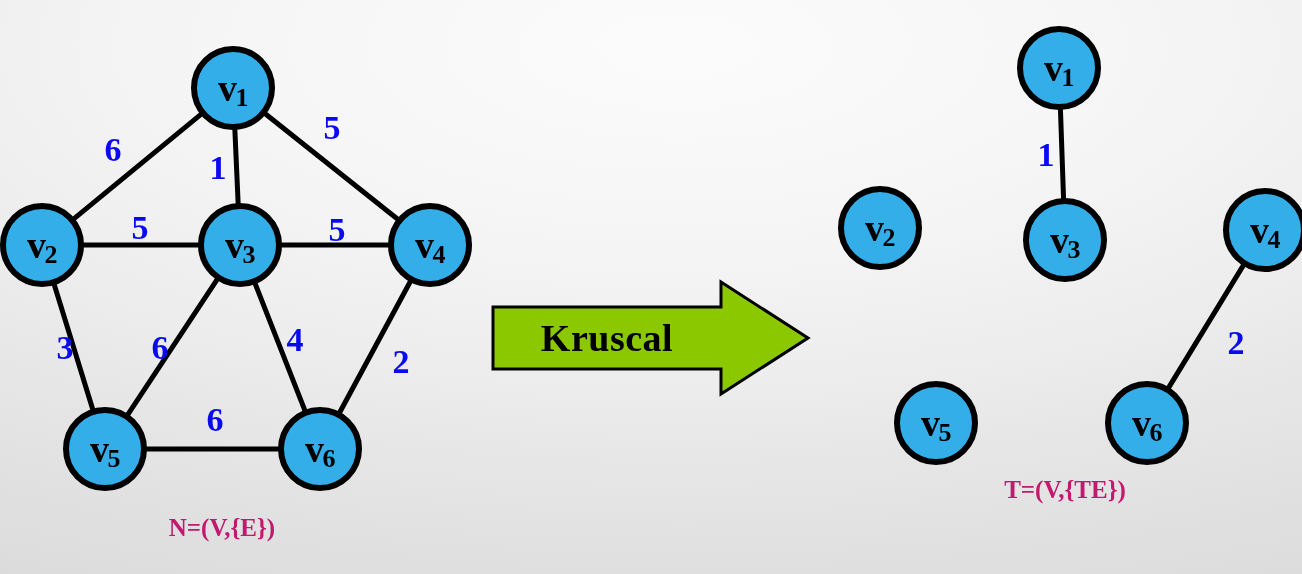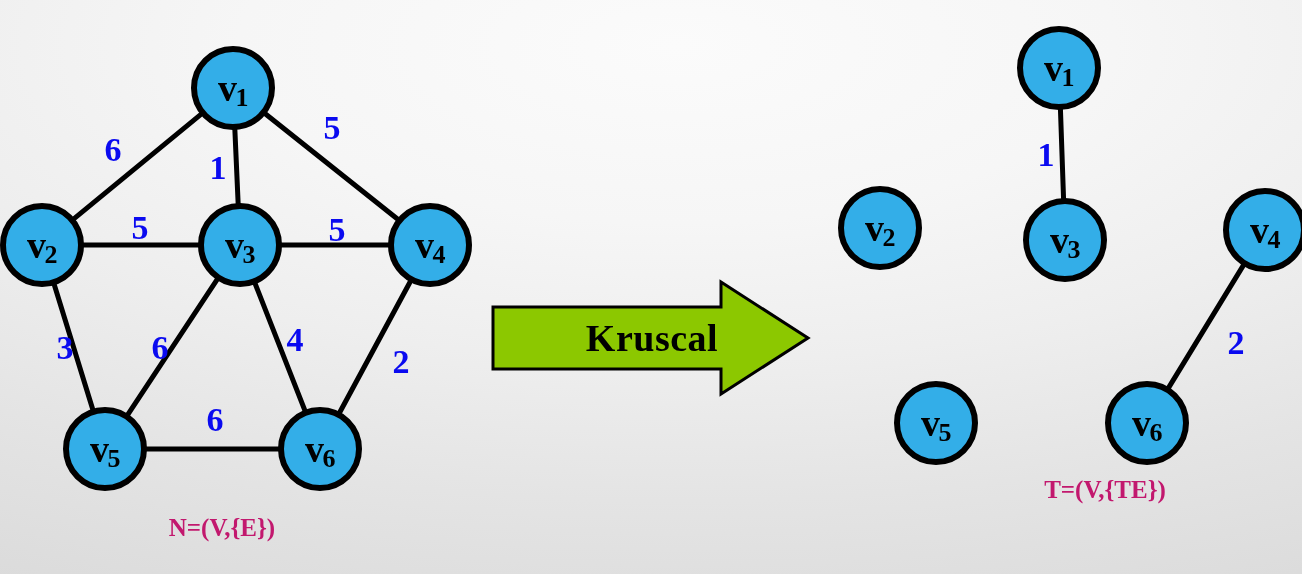--- a/index.html
+++ b/index.html
@@ -57,21 +57,20 @@
   .arrow-wrap svg { display:block; width:320px; height:118px; }
   .arrow-label {
     position:absolute;
     left:0; top:0; width:232px; height:118px;
     display:flex; align-items:center; justify-content:center;
     font-family:"Liberation Serif", serif;
     font-weight:bold;
     font-size:38px;
     color:#000000;
     letter-spacing:0.5px;
-    padding-left:45px;
   }
 </style>
 </head>
 <body>
 
 <div id="stage">
 
   <svg class="graph-layer" id="edge-layer" viewBox="0 0 1302 574" xmlns="http://www.w3.org/2000/svg">
       <line x1="203.64448080099496" y1="112.12992939394655" x2="71.35551919900504" y2="220.87007060605345" class="edge-line" stroke="#000000"></line>
       <line x1="234.69258599665164" y1="125.96228592490102" x2="238.30741400334836" y2="207.03771407509896" class="edge-line" stroke="#000000"></line>
@@ -118,21 +117,21 @@
       <div class="weight-label" style="left: 215px; top: 420px; color: rgb(10, 10, 240);">6</div>
       <div class="caption" style="left: 222px; top: 527px; color: rgb(194, 24, 110);">N=(V,{E})</div>
       <div class="node-label" style="left: 1059px; top: 70px;"><span class="base">v</span><span class="sub">1</span></div>
       <div class="node-label" style="left: 880px; top: 230px;"><span class="base">v</span><span class="sub">2</span></div>
       <div class="node-label" style="left: 1065px; top: 242px;"><span class="base">v</span><span class="sub">3</span></div>
       <div class="node-label" style="left: 1265px; top: 232px;"><span class="base">v</span><span class="sub">4</span></div>
       <div class="node-label" style="left: 936px; top: 425px;"><span class="base">v</span><span class="sub">5</span></div>
       <div class="node-label" style="left: 1147px; top: 425px;"><span class="base">v</span><span class="sub">6</span></div>
       <div class="weight-label" style="left: 1046px; top: 155px; color: rgb(10, 10, 240);">1</div>
       <div class="weight-label" style="left: 1236px; top: 343px; color: rgb(10, 10, 240);">2</div>
-      <div class="caption" style="left: 1065px; top: 489px; color: rgb(194, 24, 110); margin-left: 40px;">T=(V,{TE})</div>
+      <div class="caption" style="left: 1065px; top: 489px; color: rgb(194, 24, 110);">T=(V,{TE})</div>
     </div>
 
   <div class="arrow-wrap">
     <svg viewBox="0 0 320 118" xmlns="http://www.w3.org/2000/svg">
       <polygon id="arrow-shape" points="2,28 230,28 230,3 317,59 230,115 230,90 2,90" fill="#8CC800" stroke="#000000" stroke-width="3" stroke-linejoin="miter"></polygon>
     </svg>
     <div class="arrow-label">Kruscal</div>
   </div>
 
 </div>

